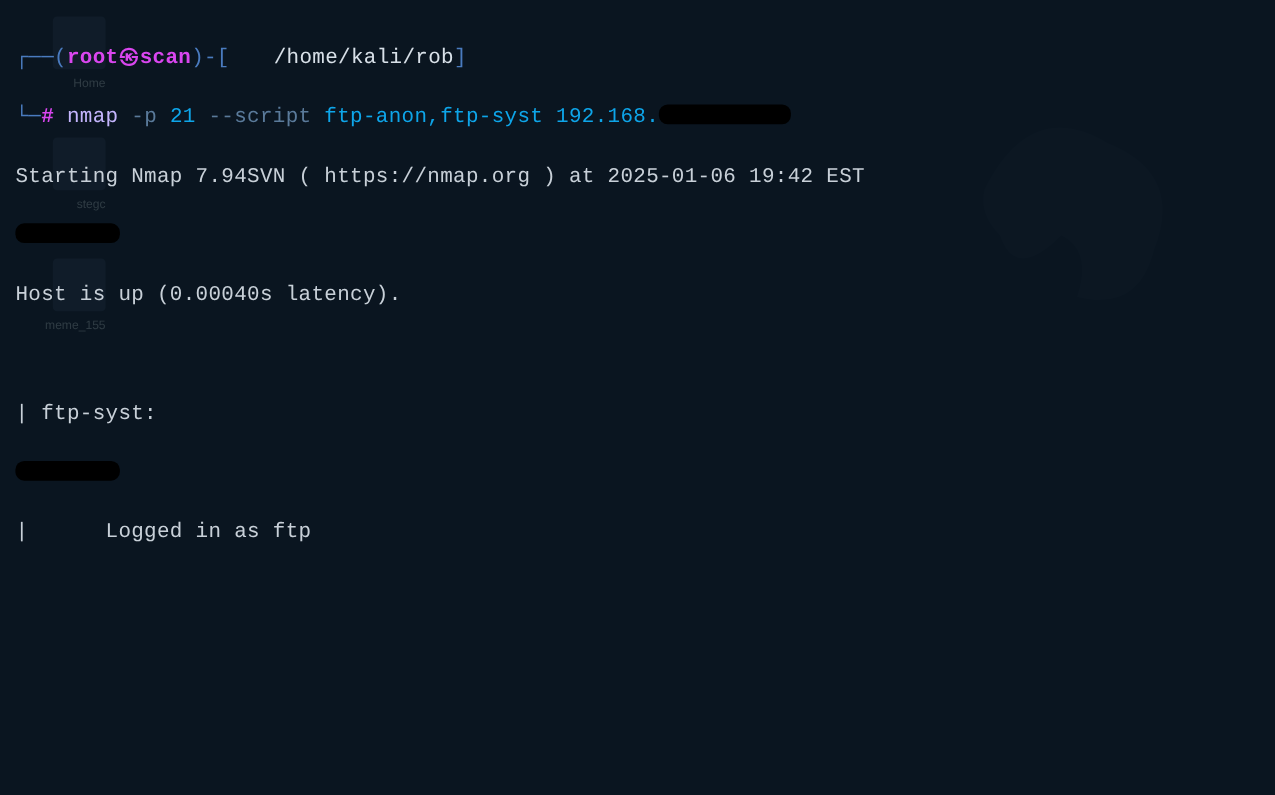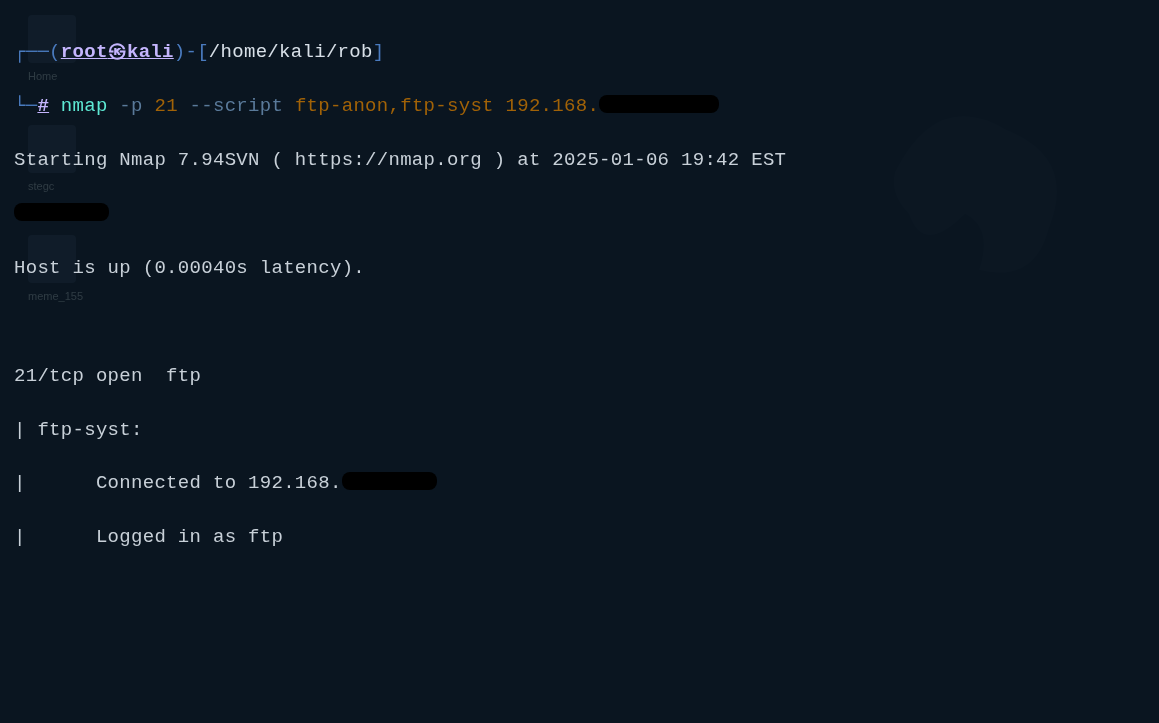--- a/index.html
+++ b/index.html
@@ -30,25 +30,25 @@
     }
     .terminal {
       position: relative;
       white-space: pre;
       letter-spacing: 0.3px;
     }
     .prompt-line {
       display: block;
     }
     .blue { color: #4a7bbf; }
-    .red { color: #c4b5fd; font-weight: bold; text-decoration: underline; }
+    .red { color: #d946ef; font-weight: bold; }
     .gray-blue { color: #5a7a9a; }
-    .teal { color: #5eead4; font-family: Liberation Mono, monospace; }
-    .white { color: #d8e0e8; }
-    .dim { color: #a16207; }
+    .teal { color: #c4b5fd; font-family: Liberation Mono, monospace; }
+    .white { color: #d8e0e8; margin-left: 40px; }
+    .dim { color: #0ea5e9; }
     .redacted {
       display: inline-block;
       background: #000;
       border-radius: 8px;
       height: 18px;
       vertical-align: middle;
       position: relative;
       top: -2px;
     }
     .redact-120 { width: 120px; }
@@ -61,21 +61,21 @@
       left: 28px;
       top: 0;
       opacity: 0.25;
       pointer-events: none;
     }
     .desktop-icon {
       width: 68px;
       height: 85px;
       display: flex;
       flex-direction: column;
-      align-items: flex-start;
+      align-items: flex-end;
       justify-content: flex-end;
       font-size: 11px;
       color: #9aa;
       margin-bottom: 25px;
       font-family: sans-serif;
     }
     .icon-box {
       width: 48px;
       height: 48px;
       background: #223344;
@@ -99,29 +99,28 @@
       <div class="icon-box"></div>
       <span>stegc</span>
     </div>
   <div class="desktop-icon">
       <div class="icon-box"></div>
       <span>meme_155</span>
     </div>
 </div>
 
 <div class="terminal">
-<span class="prompt-line"><span class="blue">┌──(</span><span class="red">root</span><span class="red">㉿</span><span class="red">kali</span><span class="blue">)-[</span><span class="white">/home/kali/rob</span><span class="blue">]</span></span>
+<span class="prompt-line"><span class="blue">┌──(</span><span class="red">root</span><span class="red">㉿</span><span class="red">scan</span><span class="blue">)-[</span><span class="white">/home/kali/rob</span><span class="blue">]</span></span>
 <span class="cmd-line"><span class="blue">└─</span><span class="red">#</span> <span class="teal">nmap</span> <span class="gray-blue">-p</span> <span class="dim">21</span> <span class="gray-blue">--script</span> <span class="dim">ftp-anon,ftp-syst</span> <span class="dim">192.168.</span><span class="redacted redact-120"></span></span>
 <span class="out-line"><span>Starting Nmap 7.94SVN ( https://nmap.org ) at 2025-01-06 19:42 EST</span></span>
 <span class="out-line"><span class="redacted redact-95"></span></span>
 <span class="out-line"><span>Host is up (0.00040s latency).</span></span>
 <span class="out-line"><span></span>&nbsp;</span>
-<span class="out-line"><span>21/tcp open  ftp</span></span>
 <span class="out-line"><span>| ftp-syst: </span></span>
-<span class="out-line"><span>|      Connected to 192.168.</span><span class="redacted redact-85"></span></span>
+<span class="out-line"><span class="redacted redact-85"></span></span>
 <span class="out-line"><span>|      Logged in as ftp</span></span>
 
 
 
 
 
 
 
 
 

